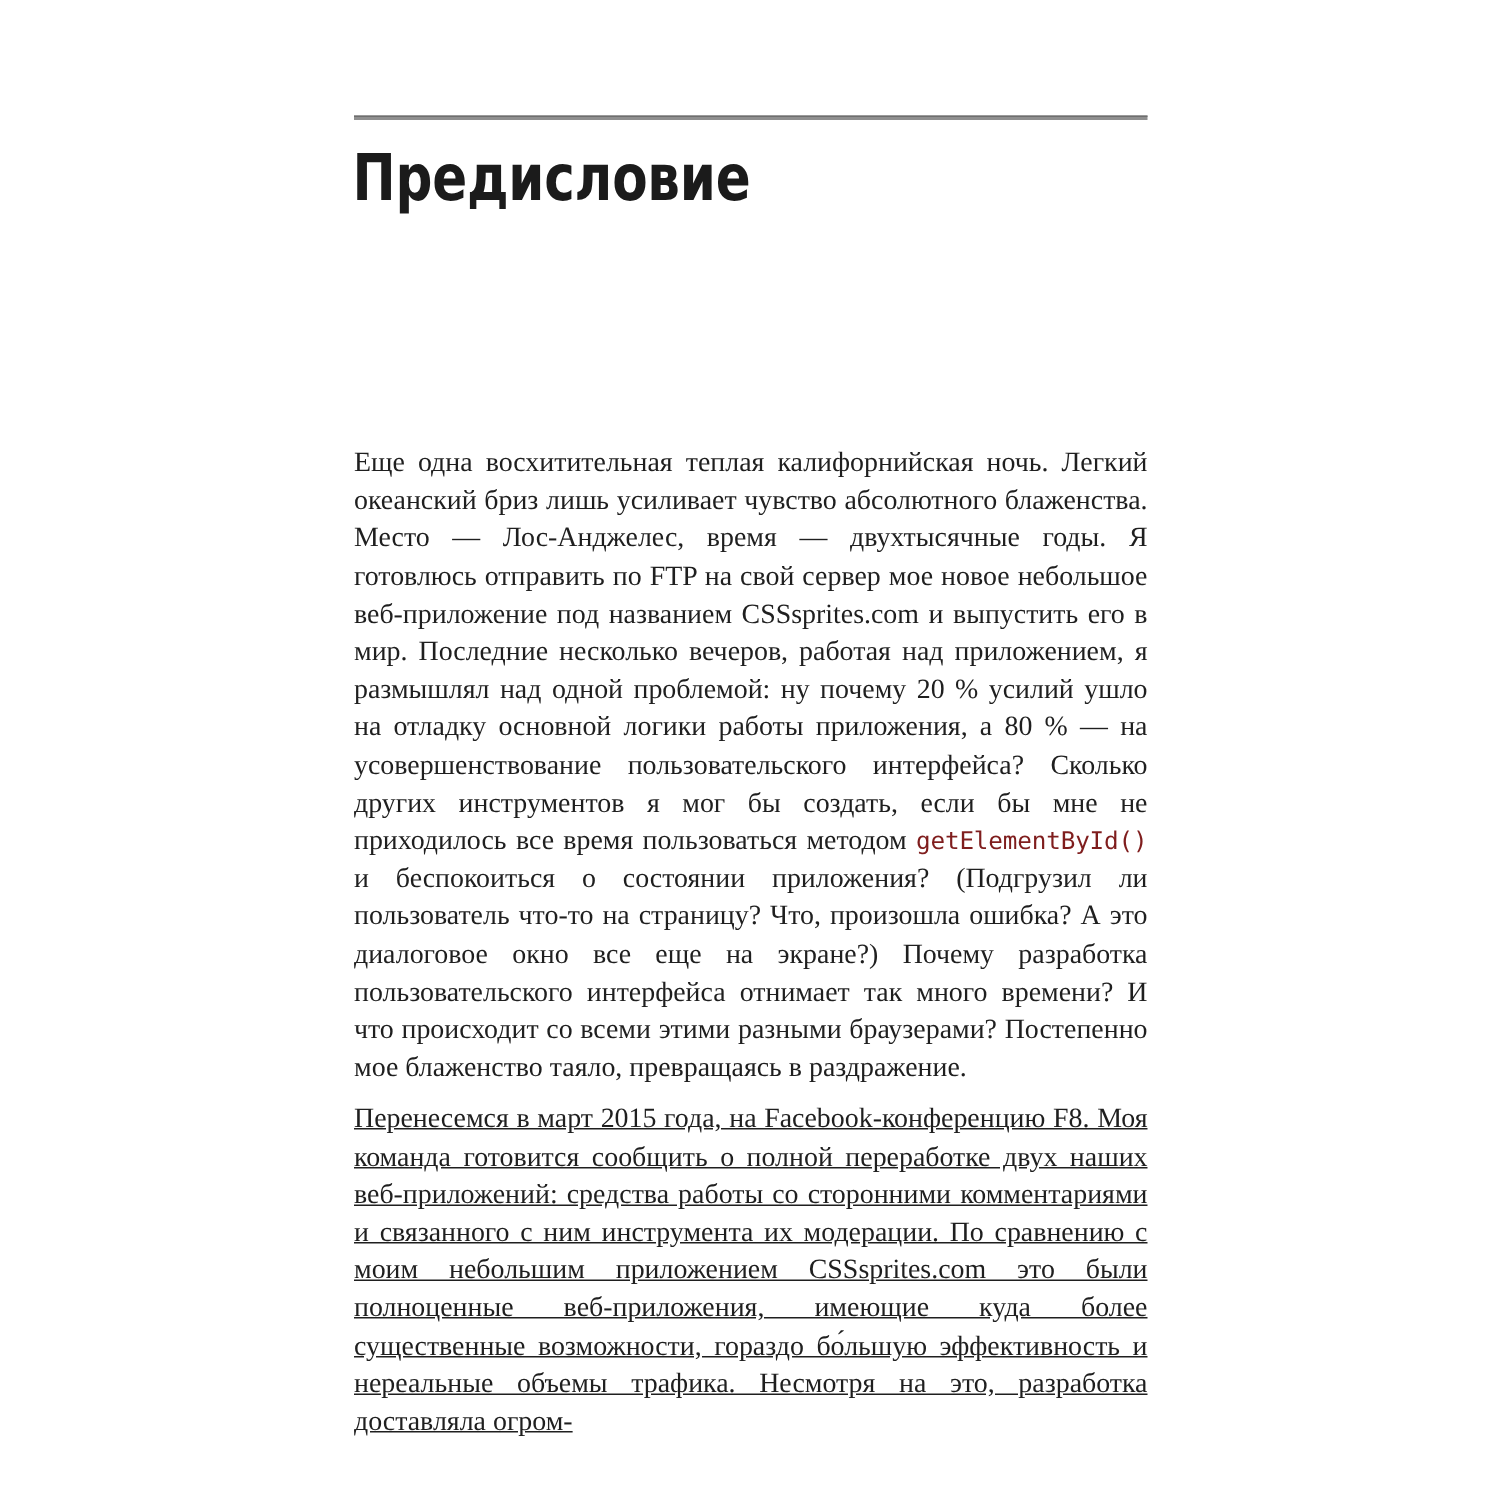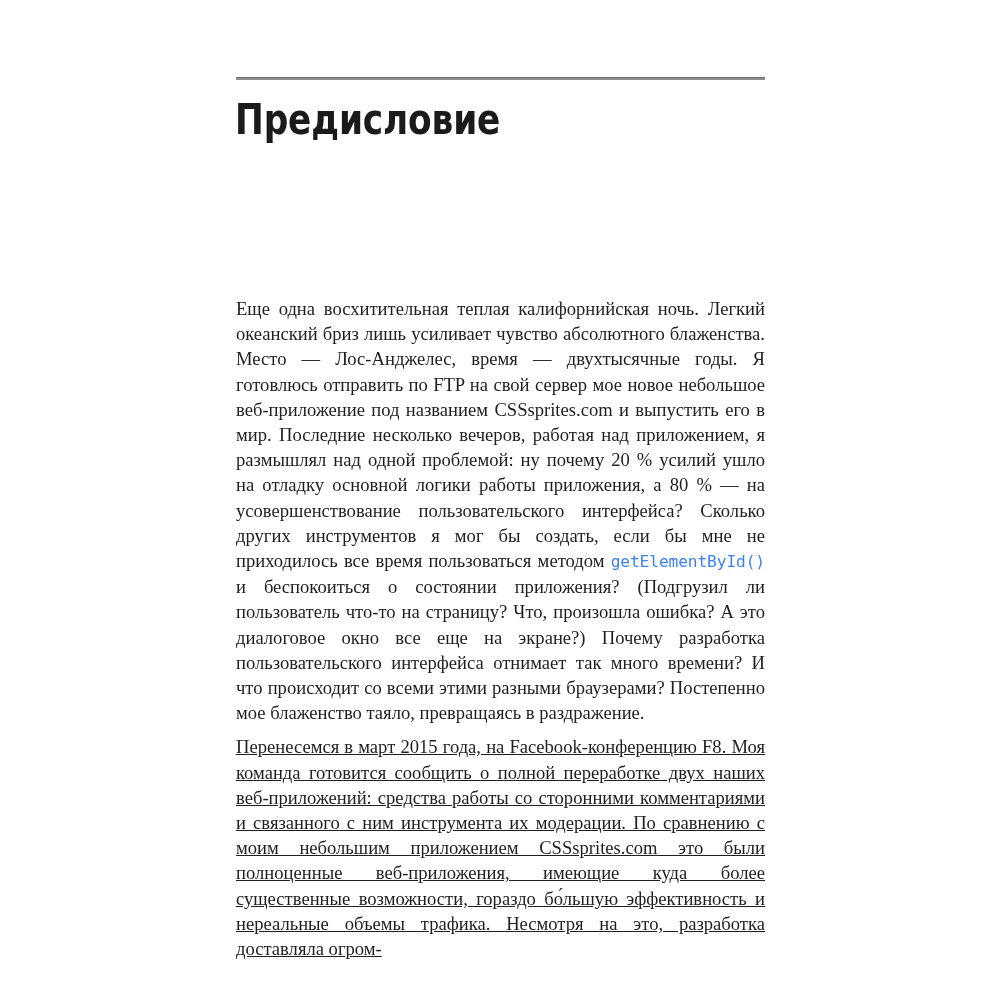--- a/index.html
+++ b/index.html
@@ -78,21 +78,21 @@
 
   .body-text p:last-child {
     margin-bottom: 0;
     text-decoration: underline;
   }
 
   code.inline-code {
     font-family: "DejaVu Sans Mono", "Liberation Mono", monospace;
     font-size: 16.2px;
     letter-spacing: -0.1px;
-    color: #3b82f6;
+    color: #7f1d1d;
   }
 </style>
 </head>
 <body>
 
 <div class="page">
 
   <div class="title-rule"></div>
 
   <h1 class="chapter-title">Предисловие</h1>

